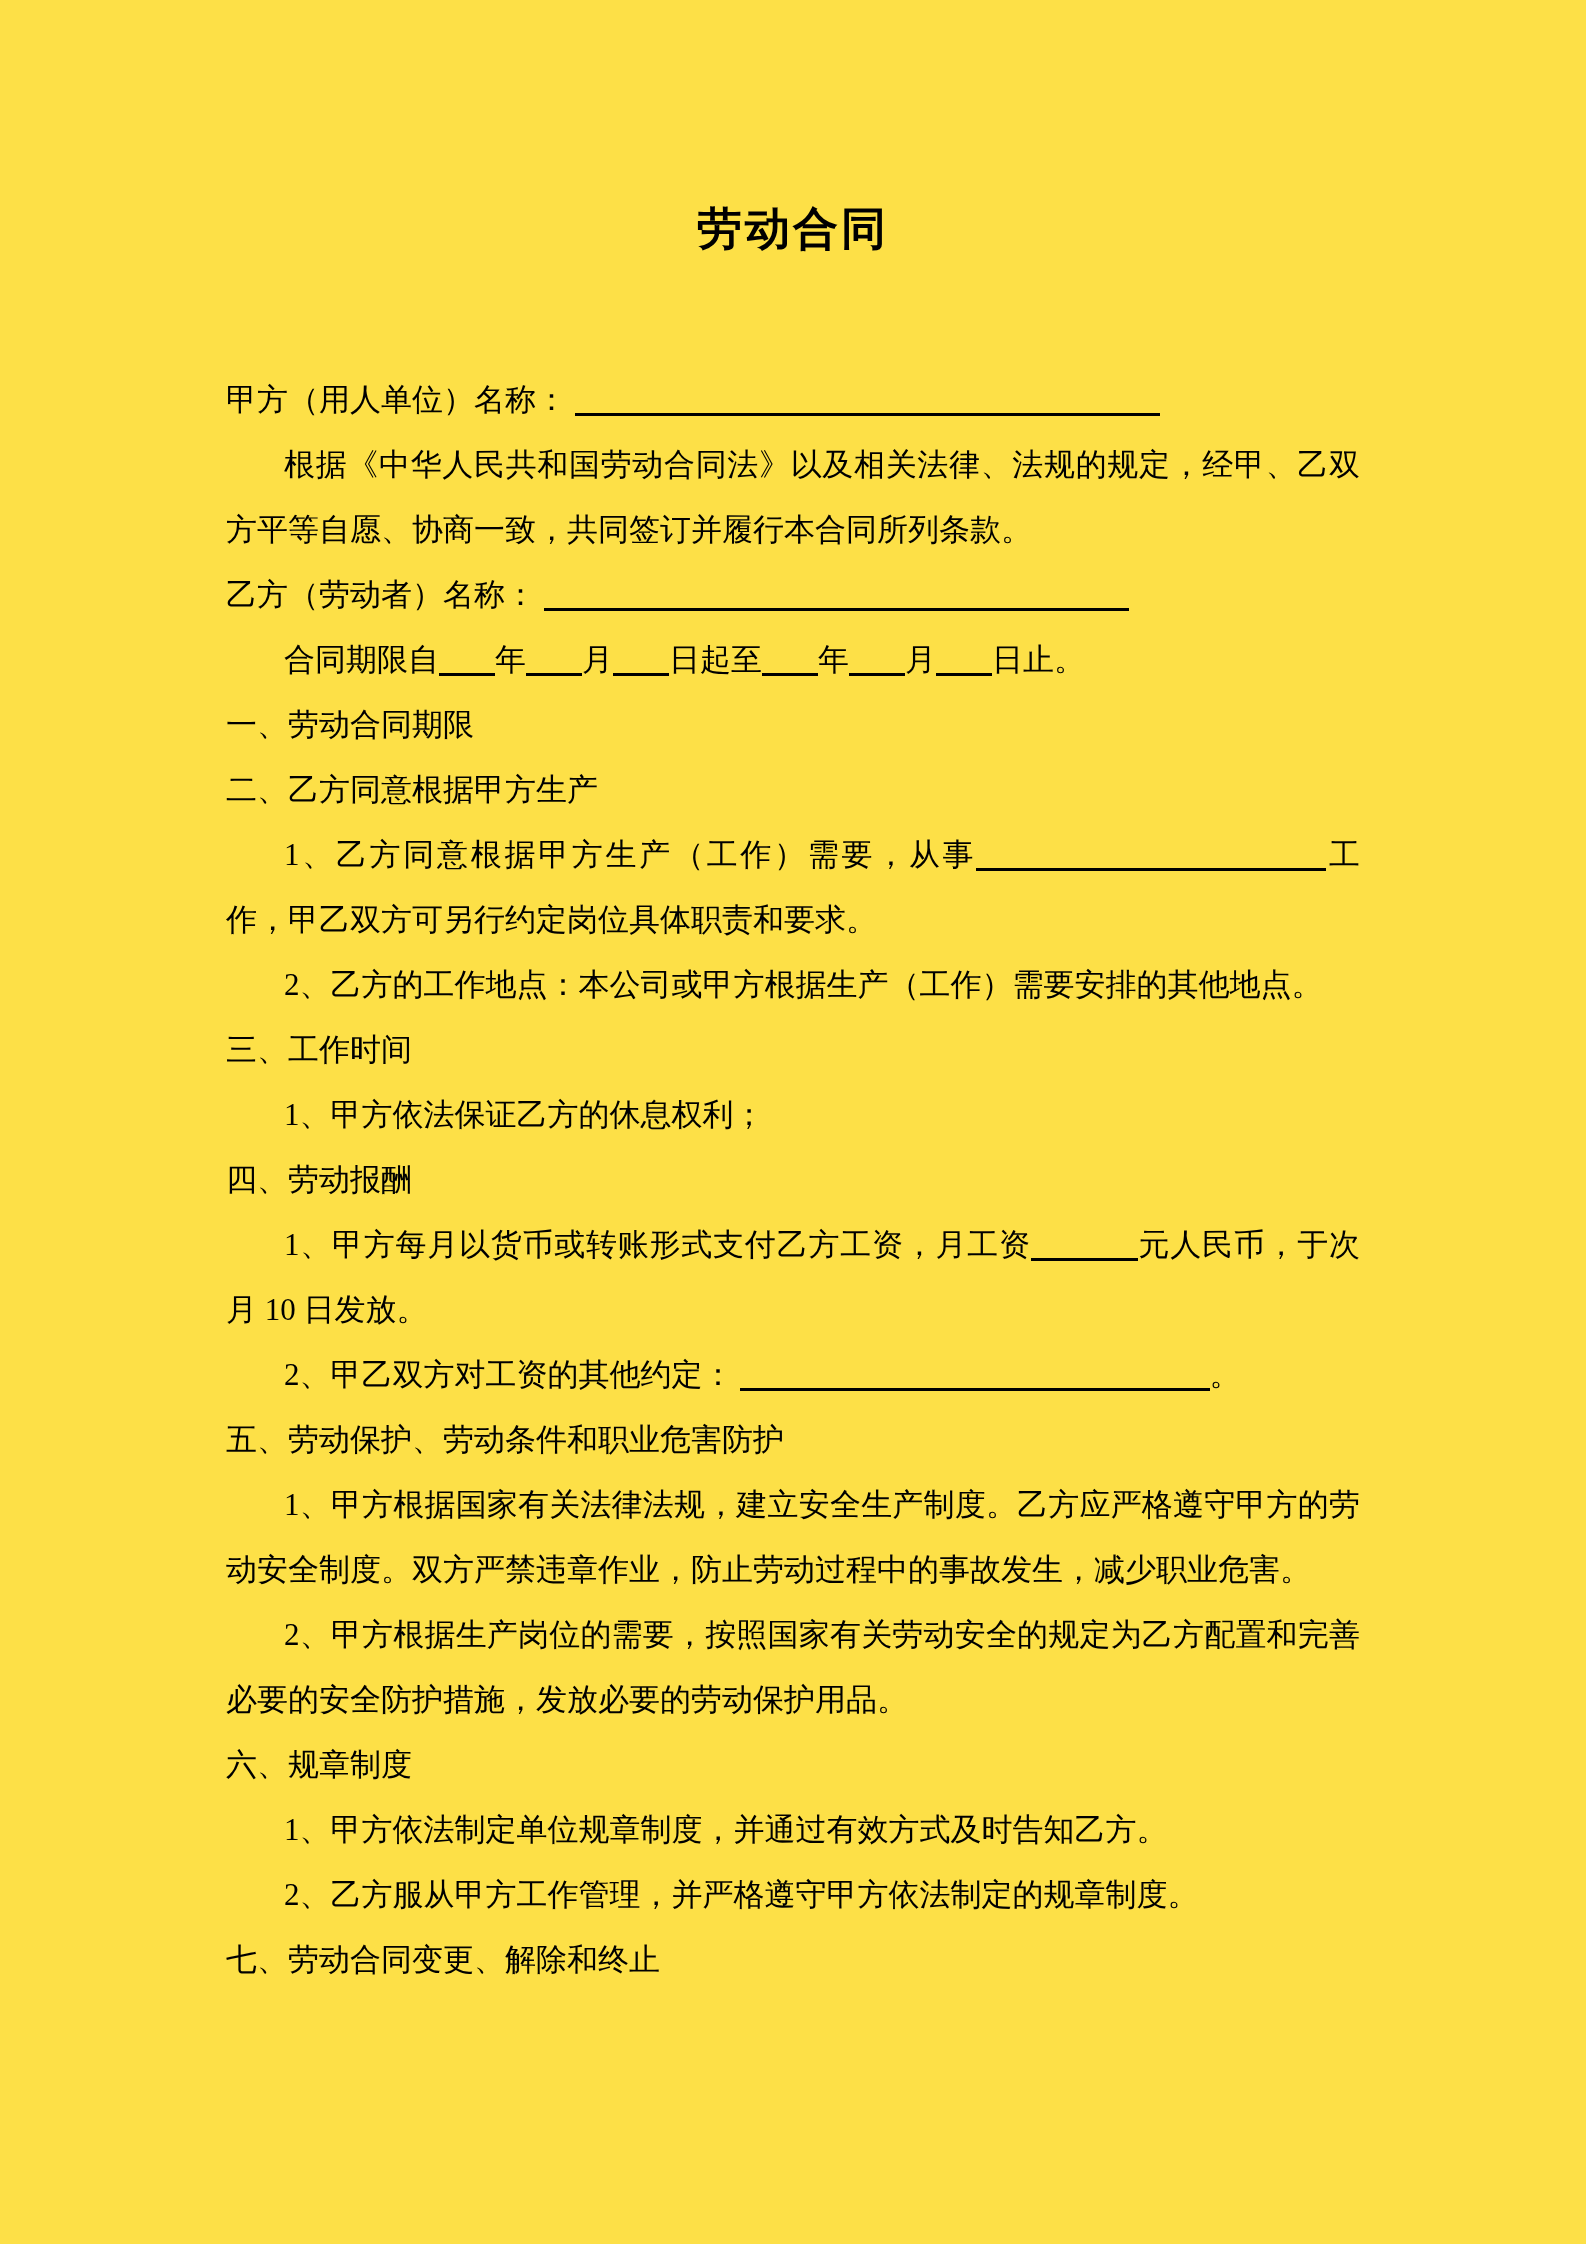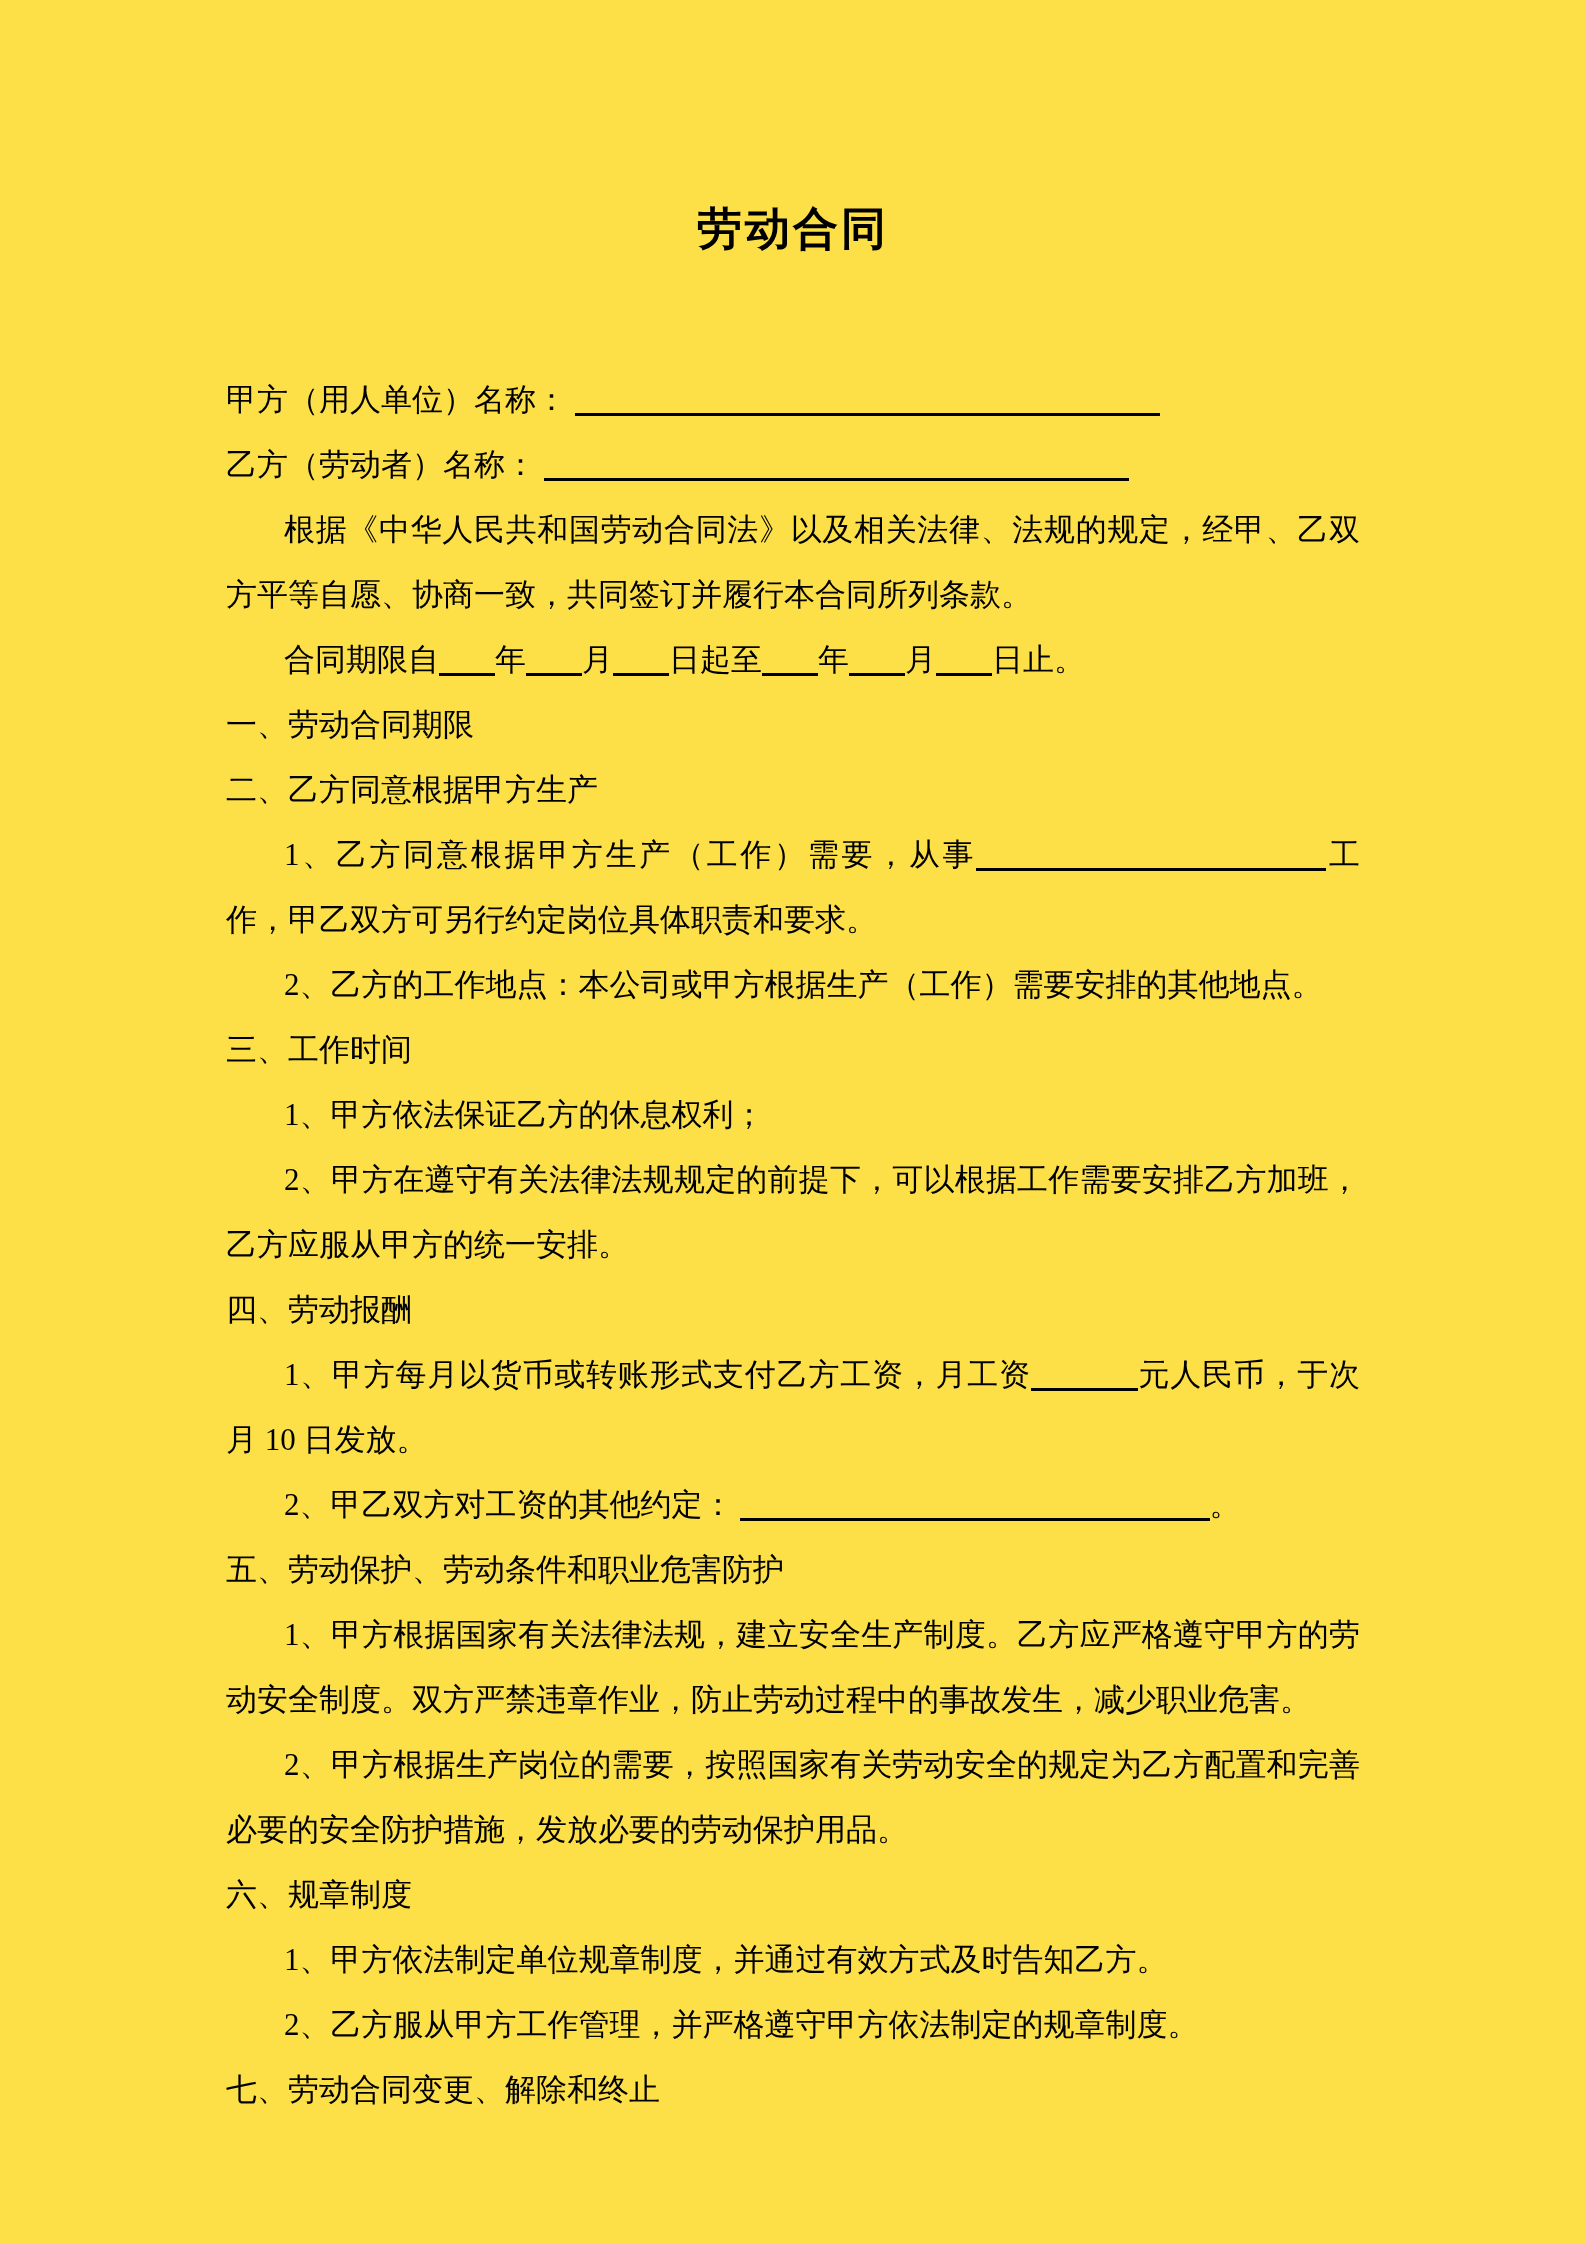--- a/index.html
+++ b/index.html
@@ -50,39 +50,38 @@
 </style>
 </head>
 <body>
 
 <div class="page">
 
   <h1 class="title">劳动合同</h1>
 
   <p class="para"><span>甲方（用人单位）名称：</span><span class="blank w-party"></span></p>
 
+  <p class="para indent">根据《中华人民共和国劳动合同法》以及相关法律、法规的规定，经甲、乙双方平等自愿、协商一致，共同签订并履行本合同所列条款。</p>
+
   <p class="para"><span>乙方（劳动者）名称：</span><span class="blank w-party"></span></p>
-
-  <p class="para indent">根据《中华人民共和国劳动合同法》以及相关法律、法规的规定，经甲、乙双方平等自愿、协商一致，共同签订并履行本合同所列条款。</p>
 
   <p class="para indent"><span>合同期限自</span><span class="blank w-date"></span><span>年</span><span class="blank w-date"></span><span>月</span><span class="blank w-date"></span><span>日起至</span><span class="blank w-date"></span><span>年</span><span class="blank w-date"></span><span>月</span><span class="blank w-date"></span><span>日止。</span></p>
 
   <p class="para">一、劳动合同期限</p>
 
   <p class="para">二、乙方同意根据甲方生产</p>
 
   <p class="para indent"><span>1、乙方同意根据甲方生产（工作）需要，从事</span><span class="blank w-work"></span><span>工作，甲乙双方可另行约定岗位具体职责和要求。</span></p>
 
   <p class="para indent">2、乙方的工作地点：本公司或甲方根据生产（工作）需要安排的其他地点。</p>
 
   <p class="para">三、工作时间</p>
 
   <p class="para indent">1、甲方依法保证乙方的休息权利；</p>
 
-  <p class="para indent">2、甲方在遵守有关法律法规规定的前提下，可以根据工作需要安排乙方加班，乙方应服从甲方的统一安排。</p>
 
   <p class="para">四、劳动报酬</p>
 
   <p class="para indent"><span>1、甲方每月以货币或转账形式支付乙方工资，月工资</span><span class="blank w-wage"></span><span>元人民币，于次月 10 日发放。</span></p>
 
   <p class="para indent"><span>2、甲乙双方对工资的其他约定：</span><span class="blank w-agree"></span><span>。</span></p>
 
   <p class="para">五、劳动保护、劳动条件和职业危害防护</p>
 
   <p class="para indent">1、甲方根据国家有关法律法规，建立安全生产制度。乙方应严格遵守甲方的劳动安全制度。双方严禁违章作业，防止劳动过程中的事故发生，减少职业危害。</p>

